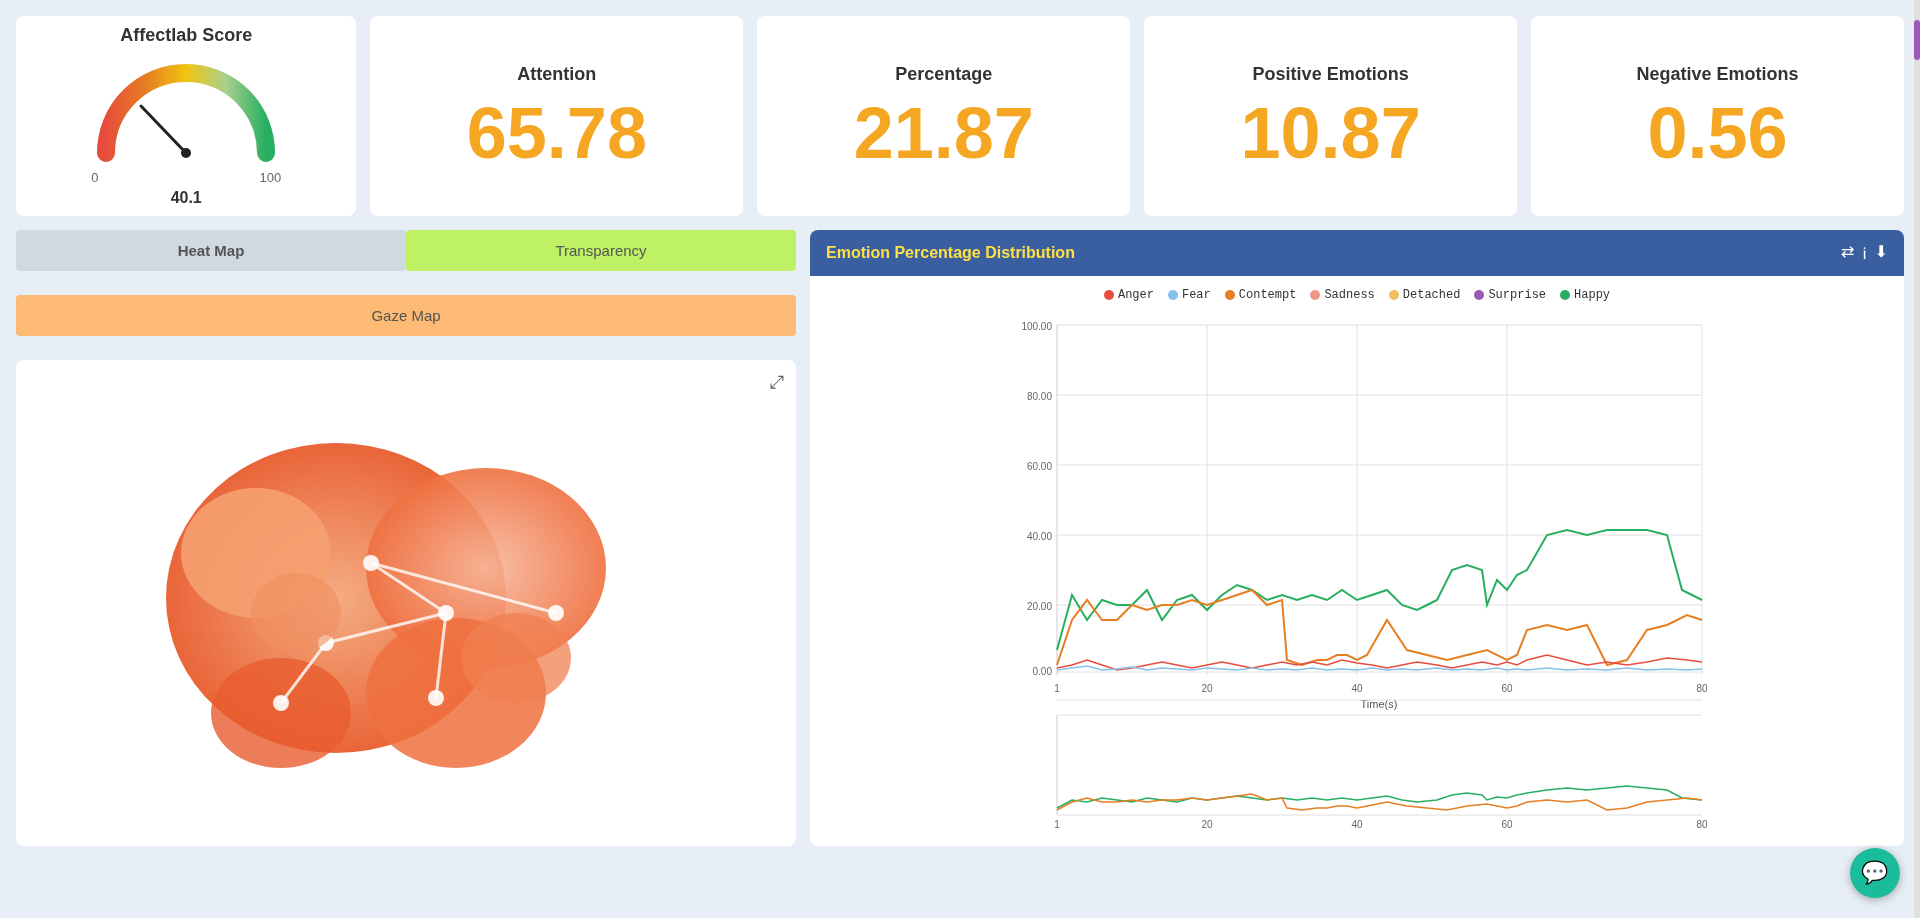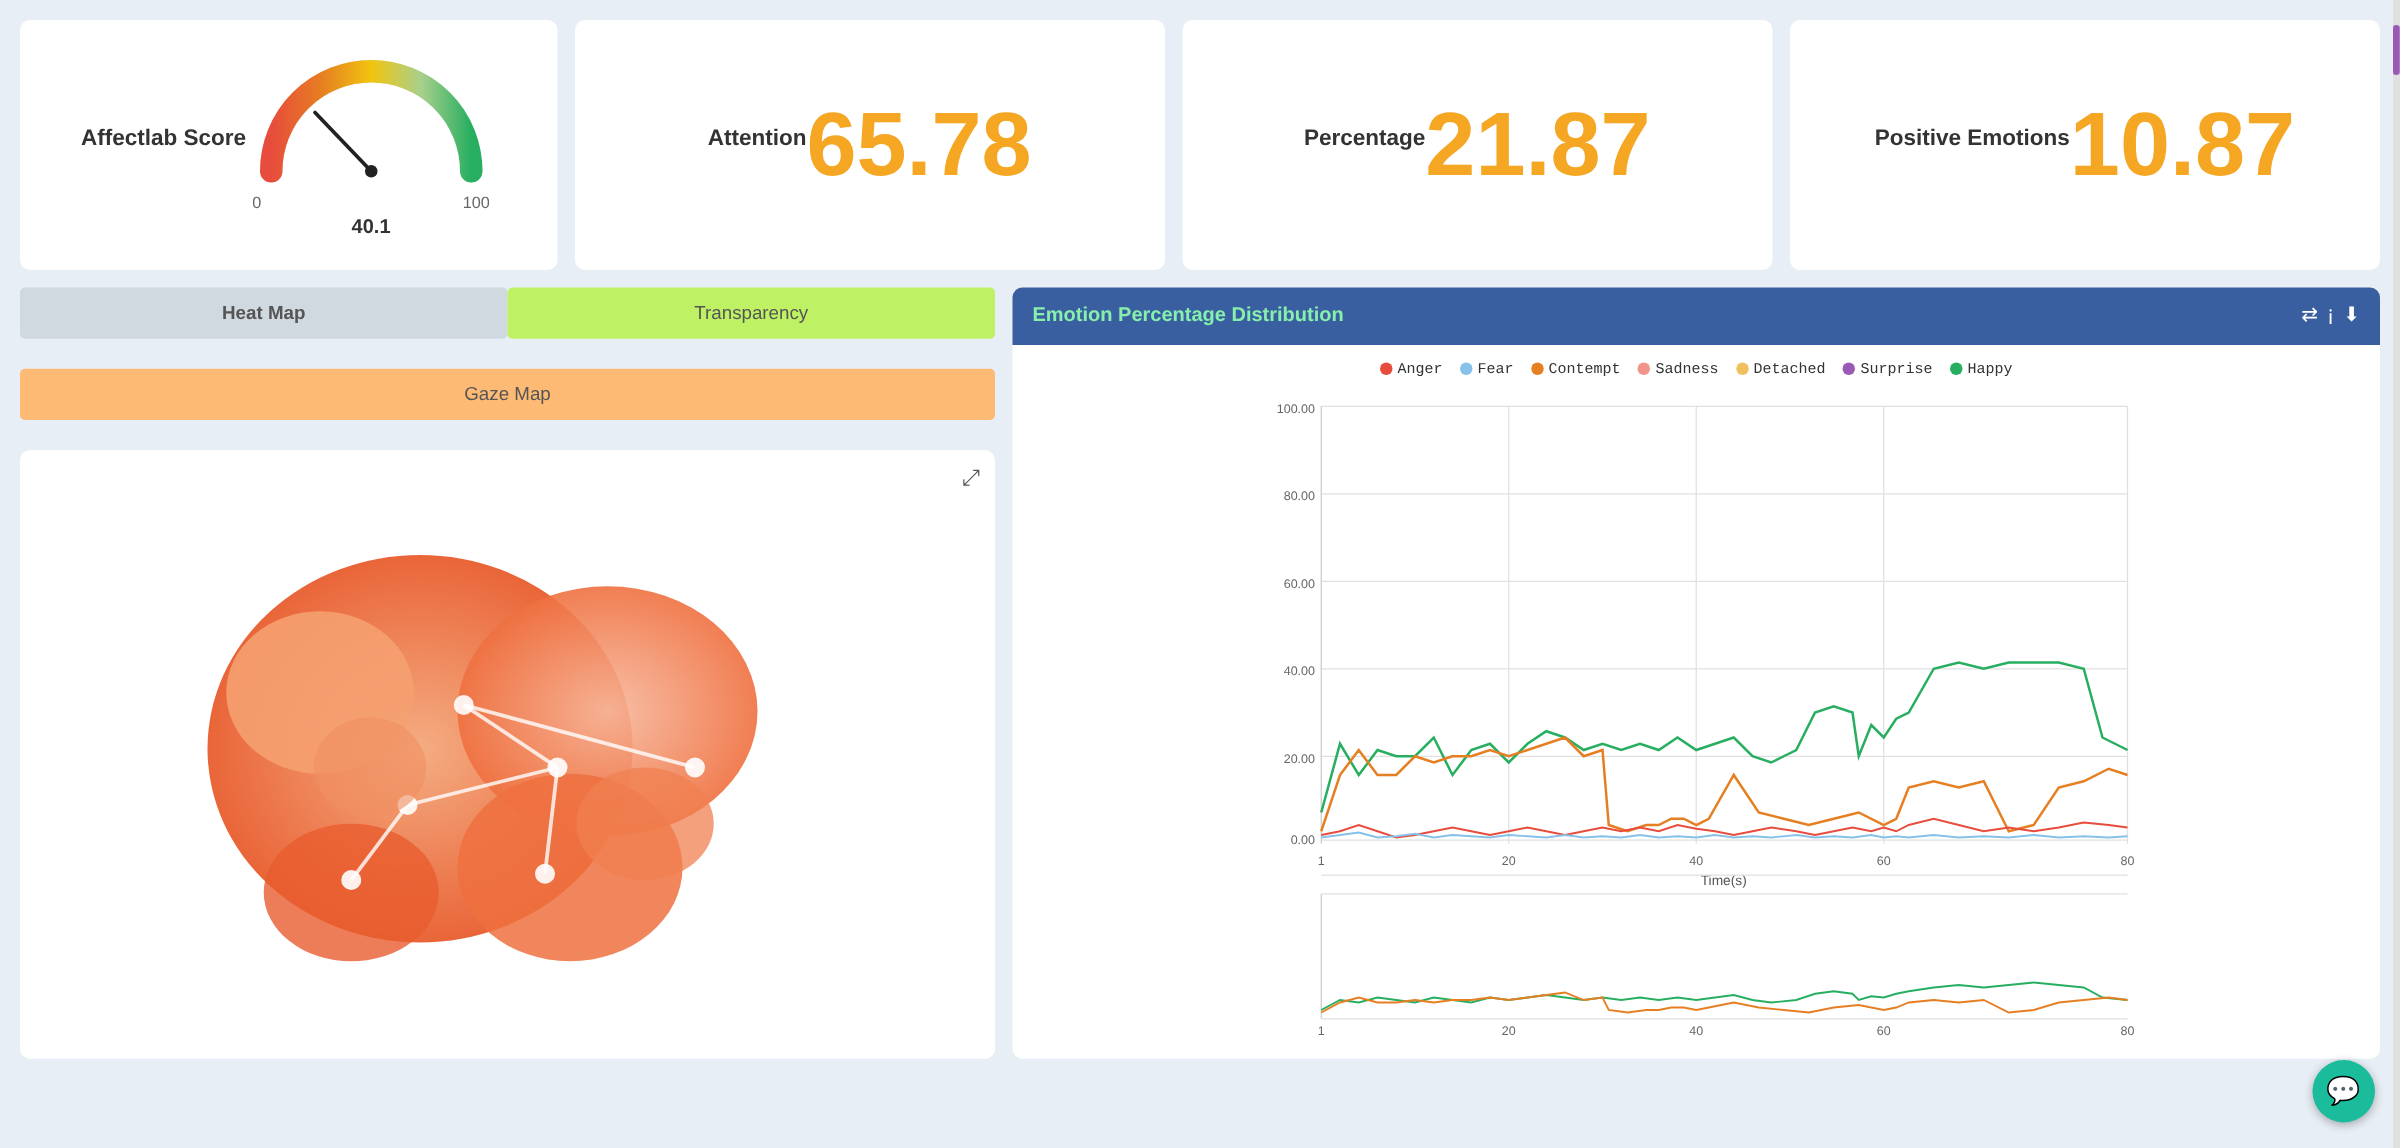--- a/index.html
+++ b/index.html
@@ -19,21 +19,21 @@
     .metrics-row {
       display: flex;
       gap: 14px;
     }
     .metric-card {
       background: white;
       border-radius: 8px;
       padding: 2px 24px;
       flex: 1;
       display: flex;
-      flex-direction: row;
+      flex-direction: column;
       align-items: center;
       justify-content: center;
       min-height: 200px;
     }
     .metric-card.gauge-card {
       flex: 0.9;
     }
     .metric-title {
       font-size: 18px;
       font-weight: 700;
@@ -149,21 +149,21 @@
     }
     .chart-header {
       background: #3a5fa0;
       border-radius: 8px 8px 0 0;
       padding: 12px 16px;
       display: flex;
       align-items: center;
       justify-content: space-between;
     }
     .chart-title {
-      color: #86efac;
+      color: #fde047;
       font-size: 16px;
       font-weight: 600;
     }
     .chart-header-icons {
       display: flex;
       gap: 8px;
     }
     .chart-header-icon {
       color: white;
       font-size: 16px;
@@ -281,20 +281,24 @@
     <div class="metric-card">
       <div class="metric-title">Percentage</div>
       <div class="metric-value">21.87</div>
     </div>
 
     <div class="metric-card">
       <div class="metric-title">Positive Emotions</div>
       <div class="metric-value">10.87</div>
     </div>
 
+    <div class="metric-card">
+      <div class="metric-title">Negative Emotions</div>
+      <div class="metric-value">0.56</div>
+    </div>
   </div>
 
   <div class="bottom-row">
 
     <div class="left-panel">
 
       <div class="tab-row">
         <button class="tab-btn active">Heat Map</button>
         <button class="tab-btn">Transparency</button>
       </div>

